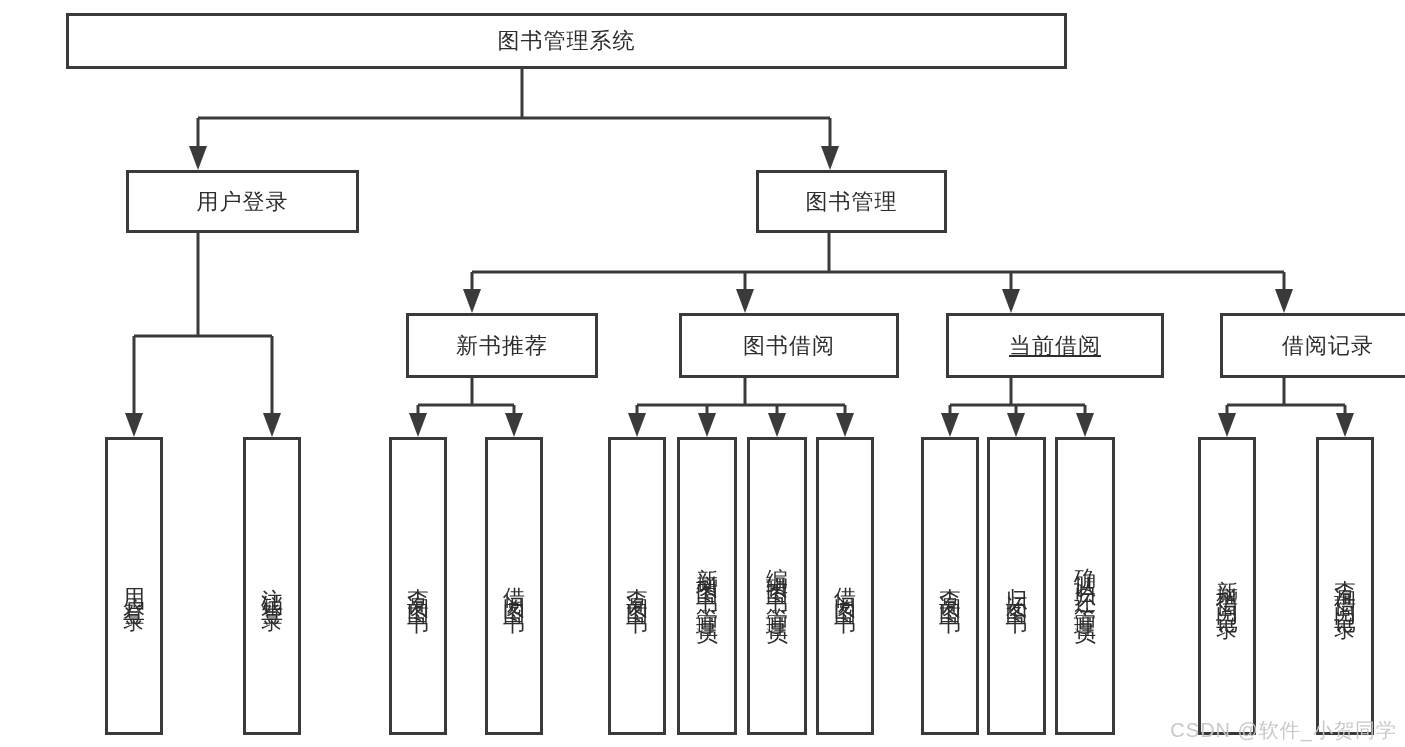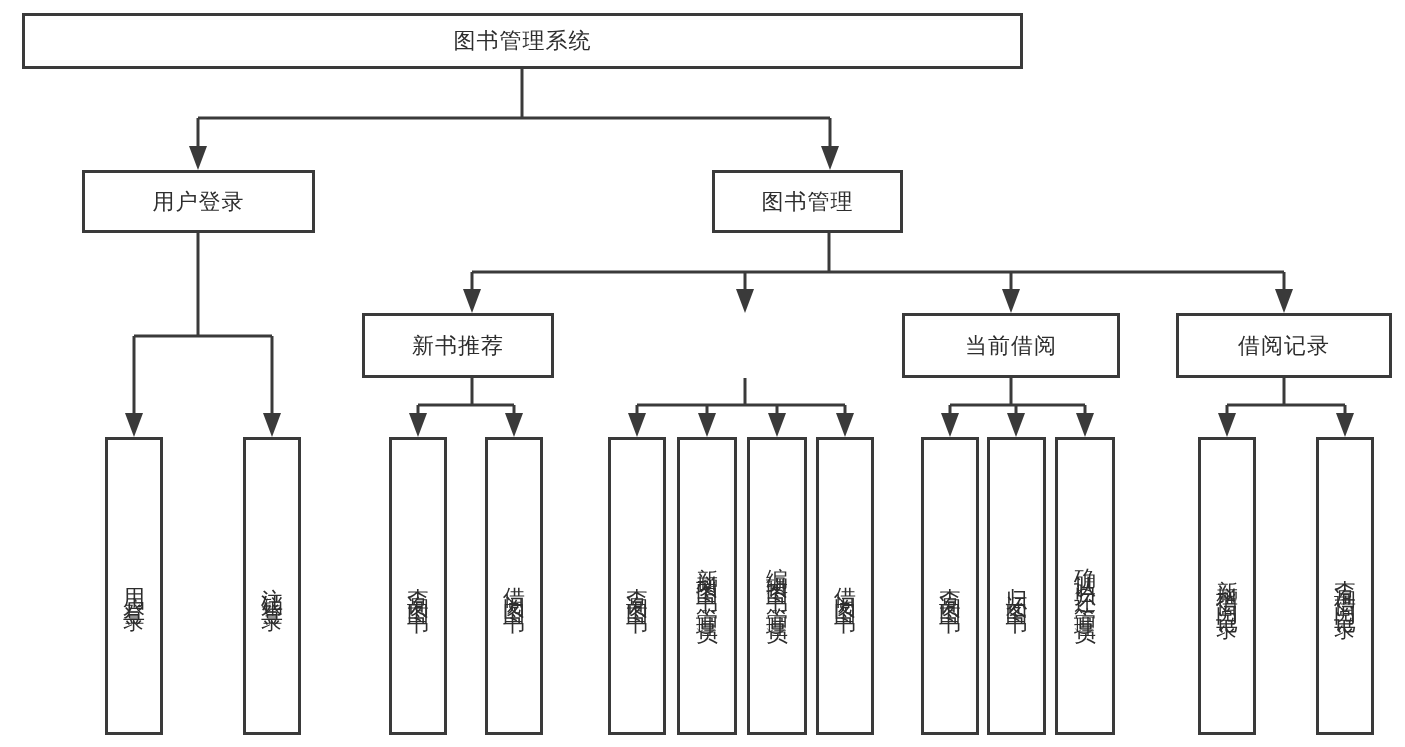--- a/index.html
+++ b/index.html
@@ -28,27 +28,28 @@
     background: #ffffff;
     display: flex;
     align-items: center;
     justify-content: center;
     z-index: 2;
     color: #2d2d2d;
   }
   .box.h {
     font-size: 22px;
     letter-spacing: 1px;
+    margin-left: 44px;
   }
   .box.root  { left: 22px;  top: 13px;  width: 1001px; height: 56px; }
   .box.lvl2a { left: 82px;  top: 170px; width: 233px;  height: 63px; }
   .box.lvl2b { left: 712px; top: 170px; width: 191px;  height: 63px; }
   .box.s0 { left: 362px;  top: 313px; width: 192px; height: 65px; }
   .box.s1 { left: 635px;  top: 313px; width: 220px; height: 65px; }
-  .box.s2 { left: 902px;  top: 313px; width: 218px; height: 65px; }
+  .box.s2 { left: 902px;  top: 313px; width: 218px; height: 65px; text-decoration: underline; }
   .box.s3 { left: 1176px; top: 313px; width: 216px; height: 65px; }
   .box.leaf {
     top: 437px;
     height: 298px;
   }
   .vtext {
     writing-mode: vertical-rl;
     text-orientation: mixed;
     font-size: 22px;
     letter-spacing: 8px;
@@ -145,20 +146,23 @@
   <div class="box lvl2a h">
     <span>用户登录</span>
   </div>
   <div class="box lvl2b h">
     <span>图书管理</span>
   </div>
 
   <div class="box s0 h">
     <span>新书推荐</span>
   </div>
+  <div class="box s1 h">
+    <span>图书借阅</span>
+  </div>
   <div class="box s2 h">
     <span>当前借阅</span>
   </div>
   <div class="box s3 h">
     <span>借阅记录</span>
   </div>
 
   <div class="box leaf" style="left:105px;width:58px">
     <span class="vtext">用户登录</span>
   </div>
@@ -196,13 +200,14 @@
     <span class="vtext">确认归还（管理员）</span>
   </div>
 
   <div class="box leaf" style="left:1198px;width:58px">
     <span class="vtext">新增借阅记录</span>
   </div>
   <div class="box leaf" style="left:1316px;width:58px">
     <span class="vtext">查询借阅记录</span>
   </div>
 
+  <div class="watermark">CSDN @软件_小贺同学</div>
 </div>
 
 </body></html>

